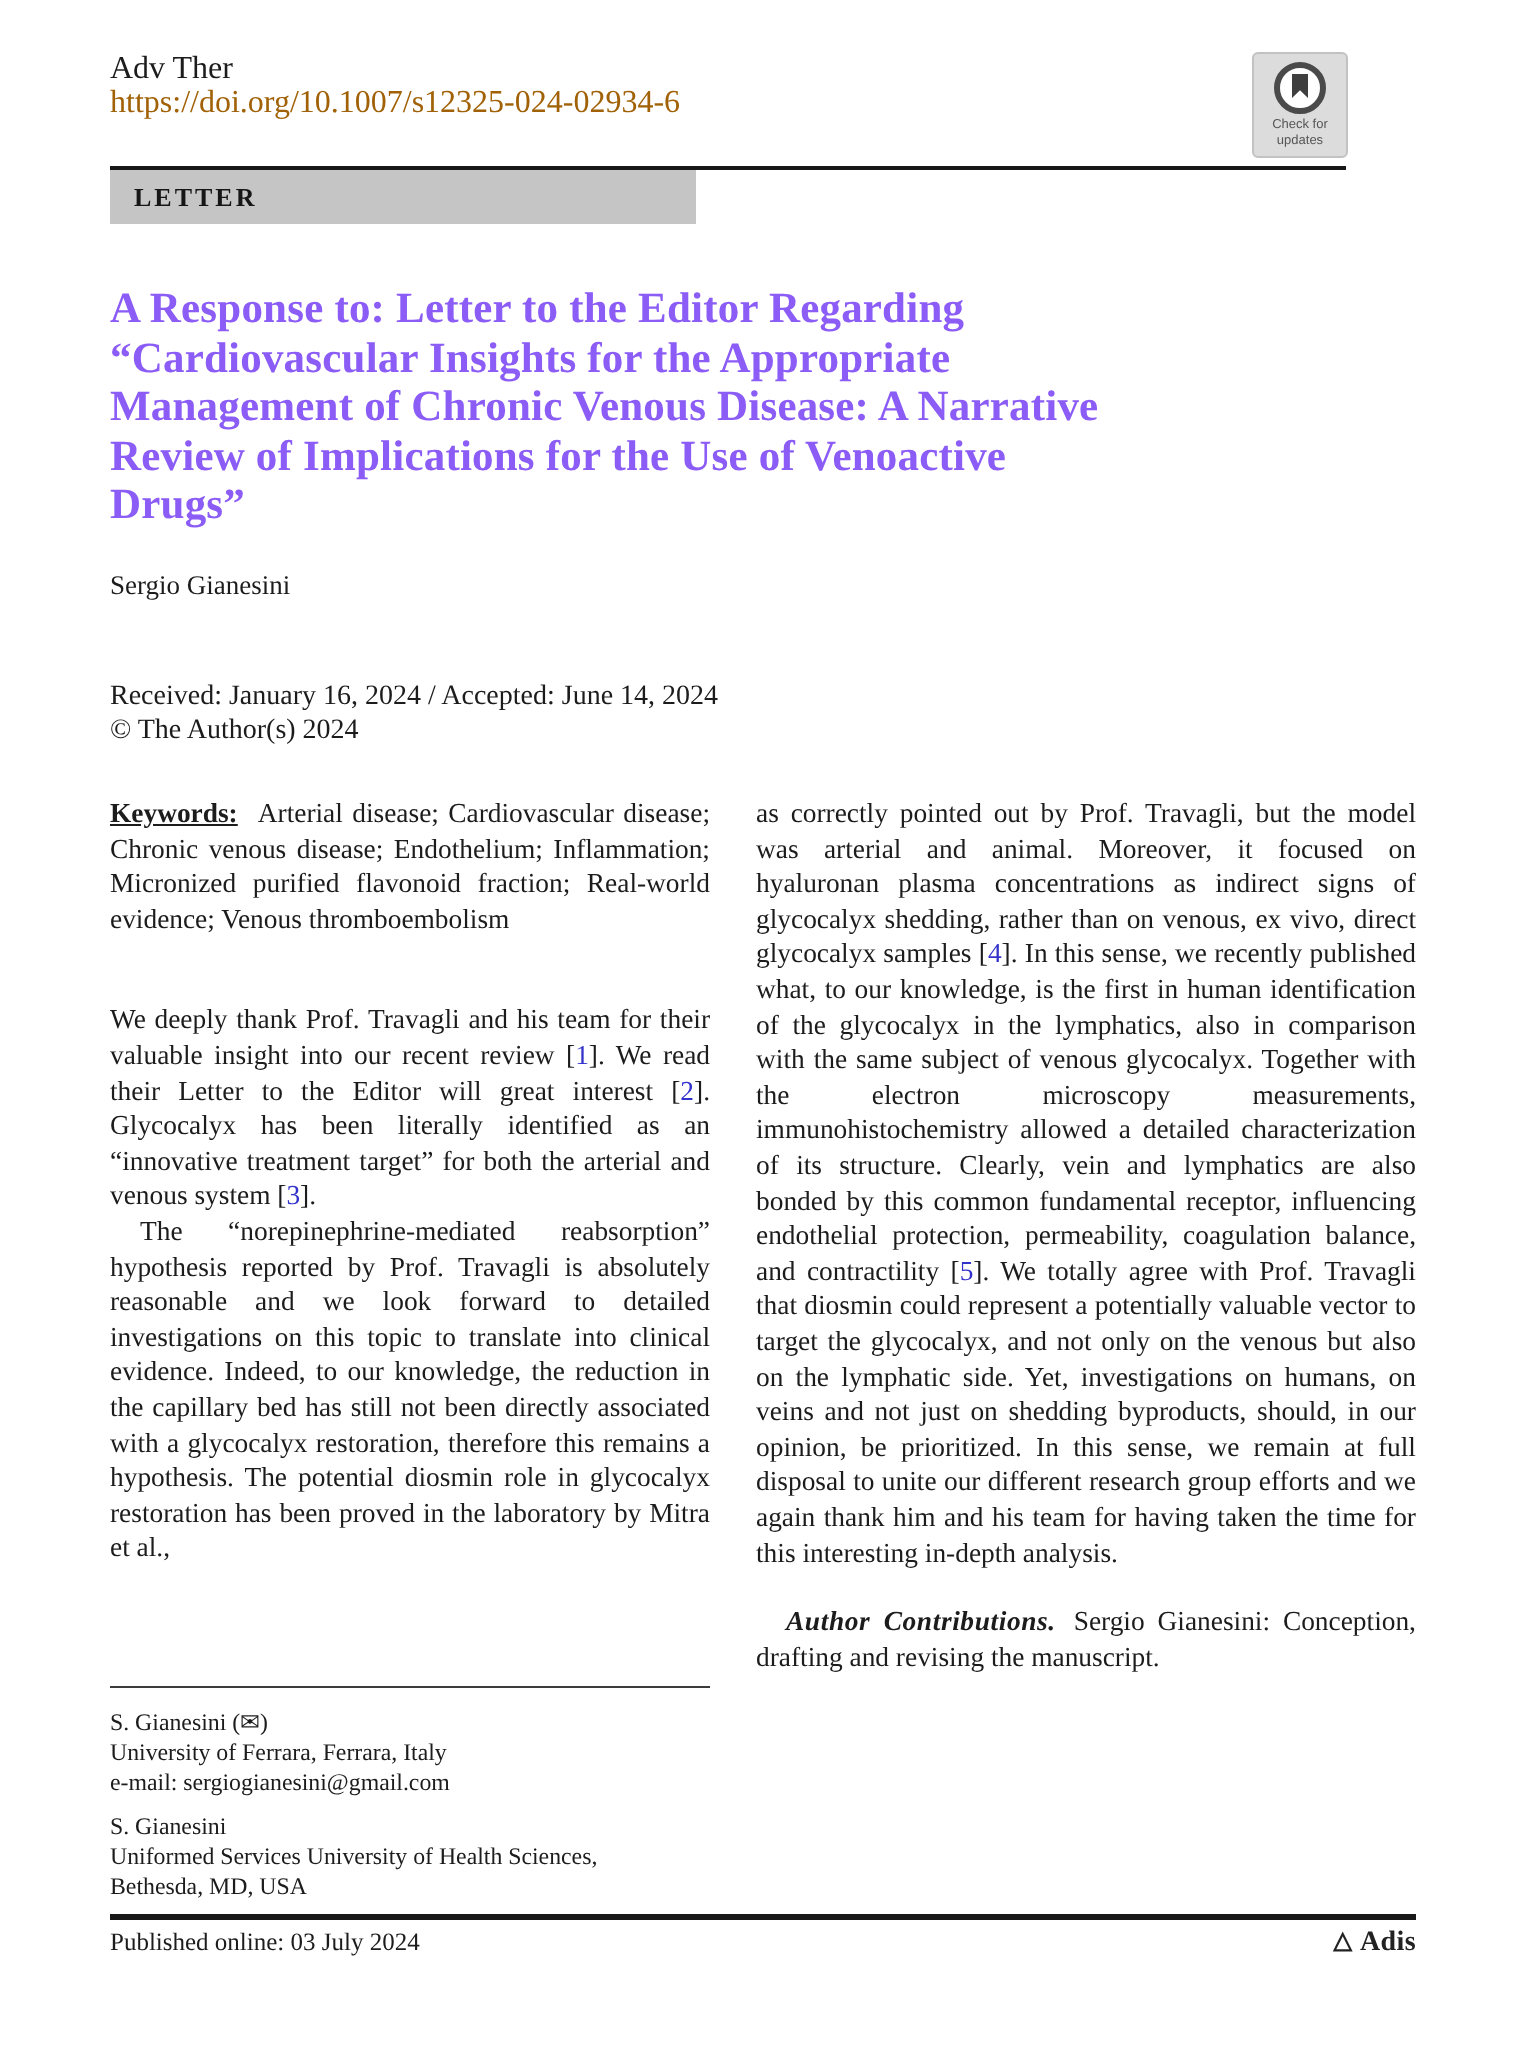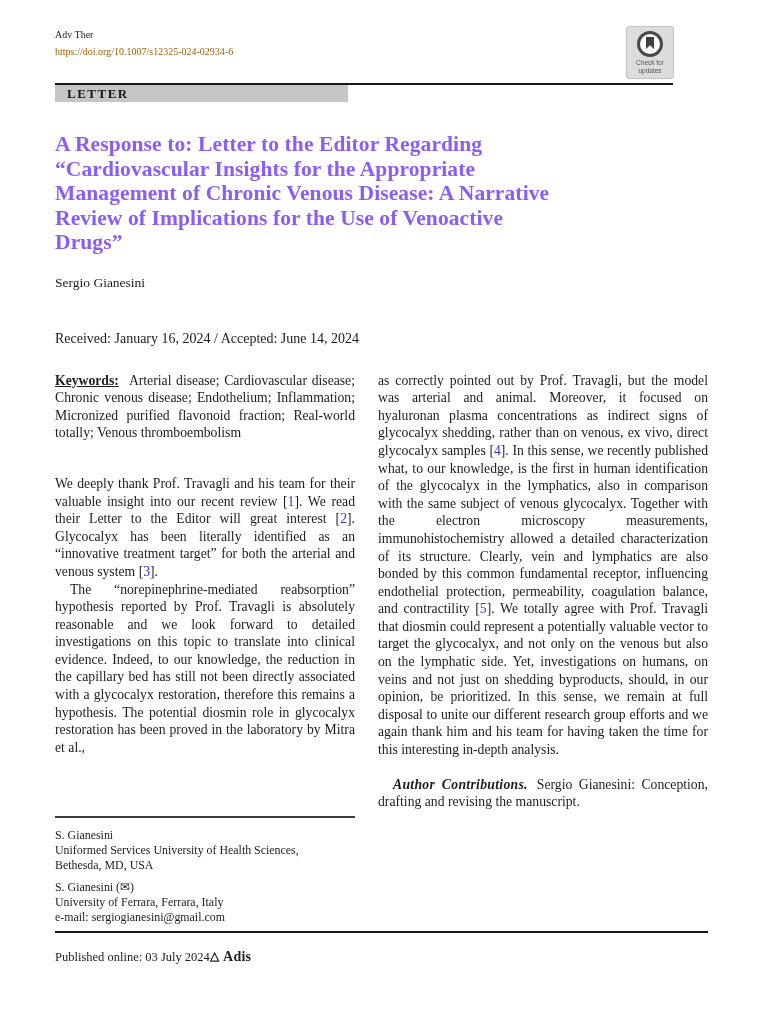--- a/index.html
+++ b/index.html
@@ -10,41 +10,41 @@
     padding:26px 55px 0 55px;
     background:#ffffff;
     font-family:"Liberation Serif", serif;
     color:#1c1c1c;
     overflow:hidden;
   }
   .content { width:653px; }
 
   
   .header-row { display:flex; justify-content:space-between; align-items:flex-start; min-height:50px; }
-  .journal-block { font-size:10px; line-height:17px; }
+  .journal-block { font-size:16px; line-height:17px; }
   .doi { color:#a16207; text-decoration:none; }
   .badge {
     width:48px; margin-right:34px;
     background:#dcdcdc; border:1px solid #c2c2c2; border-radius:3px;
     padding:4px 2px 3px 2px; text-align:center; cursor:pointer;
     box-sizing:border-box;
   }
   .badge-circle {
     width:20px; height:20px; border:3px solid #4a4a4a; border-radius:50%;
     margin:0 auto 2px auto; background:#fff; position:relative;
   }
   .badge-bookmark {
     position:absolute; left:6px; top:3px; width:8px; height:12px; background:#3f3f3f;
     clip-path:polygon(0 0,100% 0,100% 100%,50% 68%,0 100%);
   }
   .badge-text { font-family:"Liberation Sans", sans-serif; font-size:6.5px; line-height:1.2; color:#555; white-space:pre-line; }
 
   .rule-top { width:618px; height:2.5px; background:#181818; margin-top:4px; }
   .letter-band {
-    width:293px; height:17px; background:#c5c5c5;
+    width:293px; height:27px; background:#c5c5c5;
     display:flex; align-items:center; box-sizing:border-box; padding-left:12px;
     font-size:13px; font-weight:bold; letter-spacing:1.5px; color:#161616;
   }
 
   
   .title {
     margin:30px 0 0 0; max-width:620px;
     font-size:21.5px; font-weight:bold; line-height:24.6px;
     white-space:pre-line; color:#8b5cf6; letter-spacing:0.1px;
   }
@@ -69,21 +69,21 @@
   
   .footnote-block { margin-top:auto; font-size:11.9px; line-height:15px; }
   .footnote-rule { height:1.5px; background:#3c3c3c; margin-bottom:10px; }
   .fn-group { margin-top:7px; }
   .fn-group:first-of-type { margin-top:0; }
   .pre { white-space:pre-line; }
   .email-link { color:#1c1c1c; text-decoration:none; cursor:pointer; }
 
   
   .rule-bottom { width:653px; height:2.5px; background:#181818; margin-top:6px; }
-  .footer-row { display:flex; justify-content:flex-start; align-items:center; margin-top:16px; font-size:12.5px; }
+  .footer-row { display:flex; justify-content:space-between; align-items:center; margin-top:4px; font-size:12.5px; }
   .adis-logo { display:flex; align-items:baseline; gap:4px; font-size:14px; color:#222; }
   .adis-triangle { font-size:12px; font-weight:bold; transform:translateY(-1px); }
   .adis-name { font-weight:700; letter-spacing:0.2px; }
 </style>
 </head>
 <body>
 
 <div class="page">
   <div class="content">
 
@@ -109,44 +109,45 @@
     <h1 class="title">A Response to: Letter to the Editor Regarding
 “Cardiovascular Insights for the Appropriate
 Management of Chronic Venous Disease: A Narrative
 Review of Implications for the Use of Venoactive
 Drugs”</h1>
 
     <div class="author">Sergio Gianesini</div>
 
     <div class="dates">
       <div>Received: January 16, 2024 / Accepted: June 14, 2024</div>
+      <div>© The Author(s) 2024</div>
     </div>
 
     <div class="columns">
 
       <div class="col-left">
         <p class="keywords">
-          <span class="kw-label">Keywords:</span><span>Arterial disease; Cardiovascular disease; Chronic venous disease; Endothelium; Inflammation; Micronized purified flavonoid fraction; Real-world totally; Venous thromboembolism</span>
+          <span class="kw-label">Keywords:</span><span>Arterial disease; Cardiovascular disease; Chronic venous disease; Endothelium; Inflammation; Micronized purified flavonoid fraction; Real-world evidence; Venous thromboembolism</span>
         </p>
         <div>
             <p class="para space-lg">We deeply thank Prof. Travagli and his team for their valuable insight into our recent review [<span class="cite">1</span>]. We read their Letter to the Editor will great interest [<span class="cite">2</span>]. Glycocalyx has been literally identified as an “innovative treatment target” for both the arterial and venous system [<span class="cite">3</span>].</p>
             <p class="para indent">The “norepinephrine-mediated reabsorption” hypothesis reported by Prof. Travagli is absolutely reasonable and we look forward to detailed investigations on this topic to translate into clinical evidence. Indeed, to our knowledge, the reduction in the capillary bed has still not been directly associated with a glycocalyx restoration, therefore this remains a hypothesis. The potential diosmin role in glycocalyx restoration has been proved in the laboratory by Mitra et al.,</p>
           </div>
 
         <div class="footnote-block">
           <div class="footnote-rule"></div>
           <div class="fn-group">
+            <div>S. Gianesini (✉)</div>
+            <div>University of Ferrara, Ferrara, Italy</div>
+            <div><span>e-mail: </span><span class="email-link">sergiogianesini@gmail.com</span></div>
+          </div>
+          <div class="fn-group">
             <div>S. Gianesini</div>
             <div class="pre">Uniformed Services University of Health Sciences,
 Bethesda, MD, USA</div>
-          </div>
-          <div class="fn-group">
-            <div>S. Gianesini (✉)</div>
-            <div>University of Ferrara, Ferrara, Italy</div>
-            <div><span>e-mail: </span><span class="email-link">sergiogianesini@gmail.com</span></div>
           </div>
         </div>
       </div>
 
       <div class="col-right">
         <div>
             <p class="para">as correctly pointed out by Prof. Travagli, but the model was arterial and animal. Moreover, it focused on hyaluronan plasma concentrations as indirect signs of glycocalyx shedding, rather than on venous, ex vivo, direct glycocalyx samples [<span class="cite">4</span>]. In this sense, we recently published what, to our knowledge, is the first in human identification of the glycocalyx in the lymphatics, also in comparison with the same subject of venous glycocalyx. Together with the electron microscopy measurements, immunohistochemistry allowed a detailed characterization of its structure. Clearly, vein and lymphatics are also bonded by this common fundamental receptor, influencing endothelial protection, permeability, coagulation balance, and contractility [<span class="cite">5</span>]. We totally agree with Prof. Travagli that diosmin could represent a potentially valuable vector to target the glycocalyx, and not only on the venous but also on the lymphatic side. Yet, investigations on humans, on veins and not just on shedding byproducts, should, in our opinion, be prioritized. In this sense, we remain at full disposal to unite our different research group efforts and we again thank him and his team for having taken the time for this interesting in-depth analysis.</p>
             <p class="para indent space-sm"><span class="lead">Author Contributions.</span>Sergio Gianesini: Conception, drafting and revising the manuscript.</p>
           </div>
       </div>

